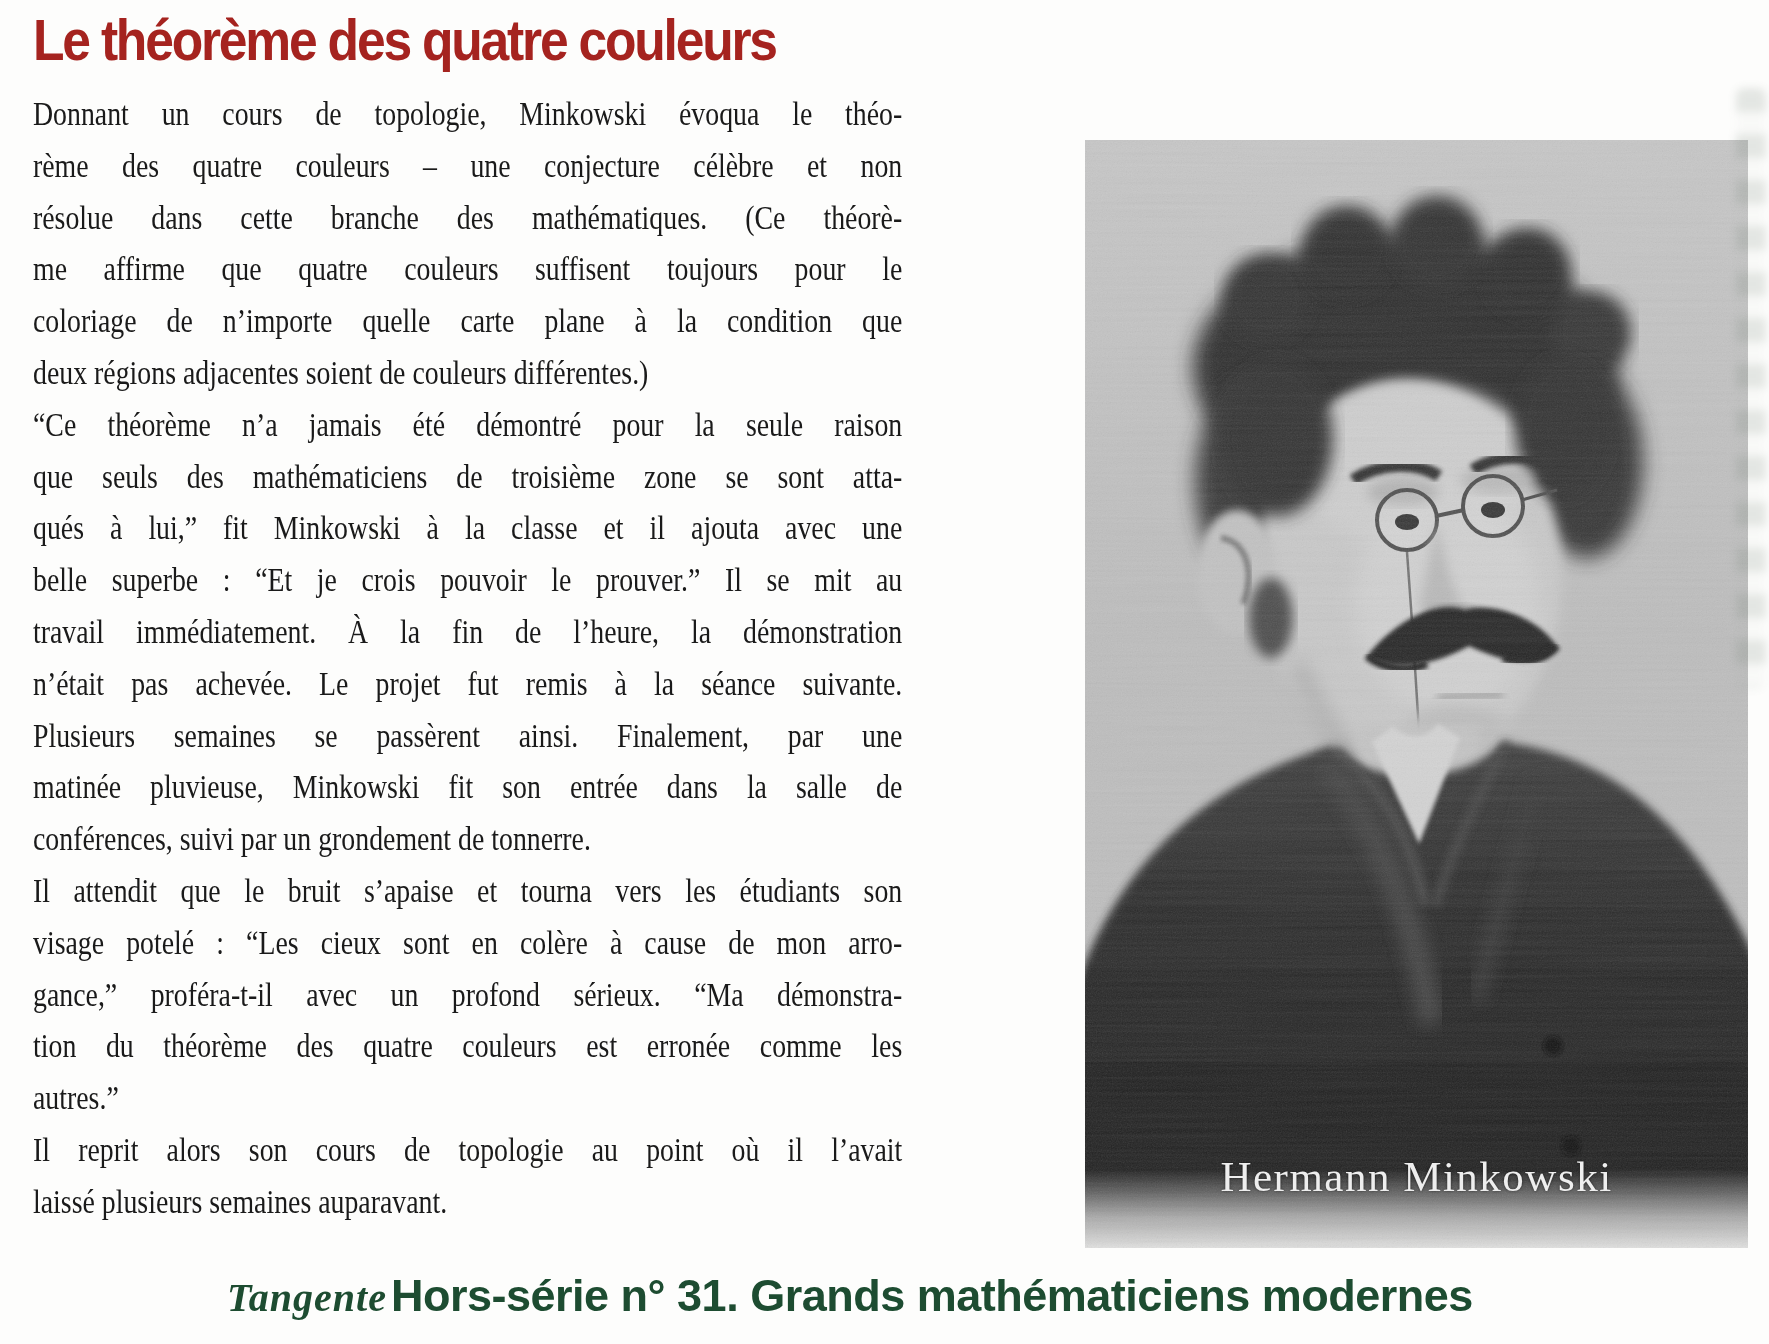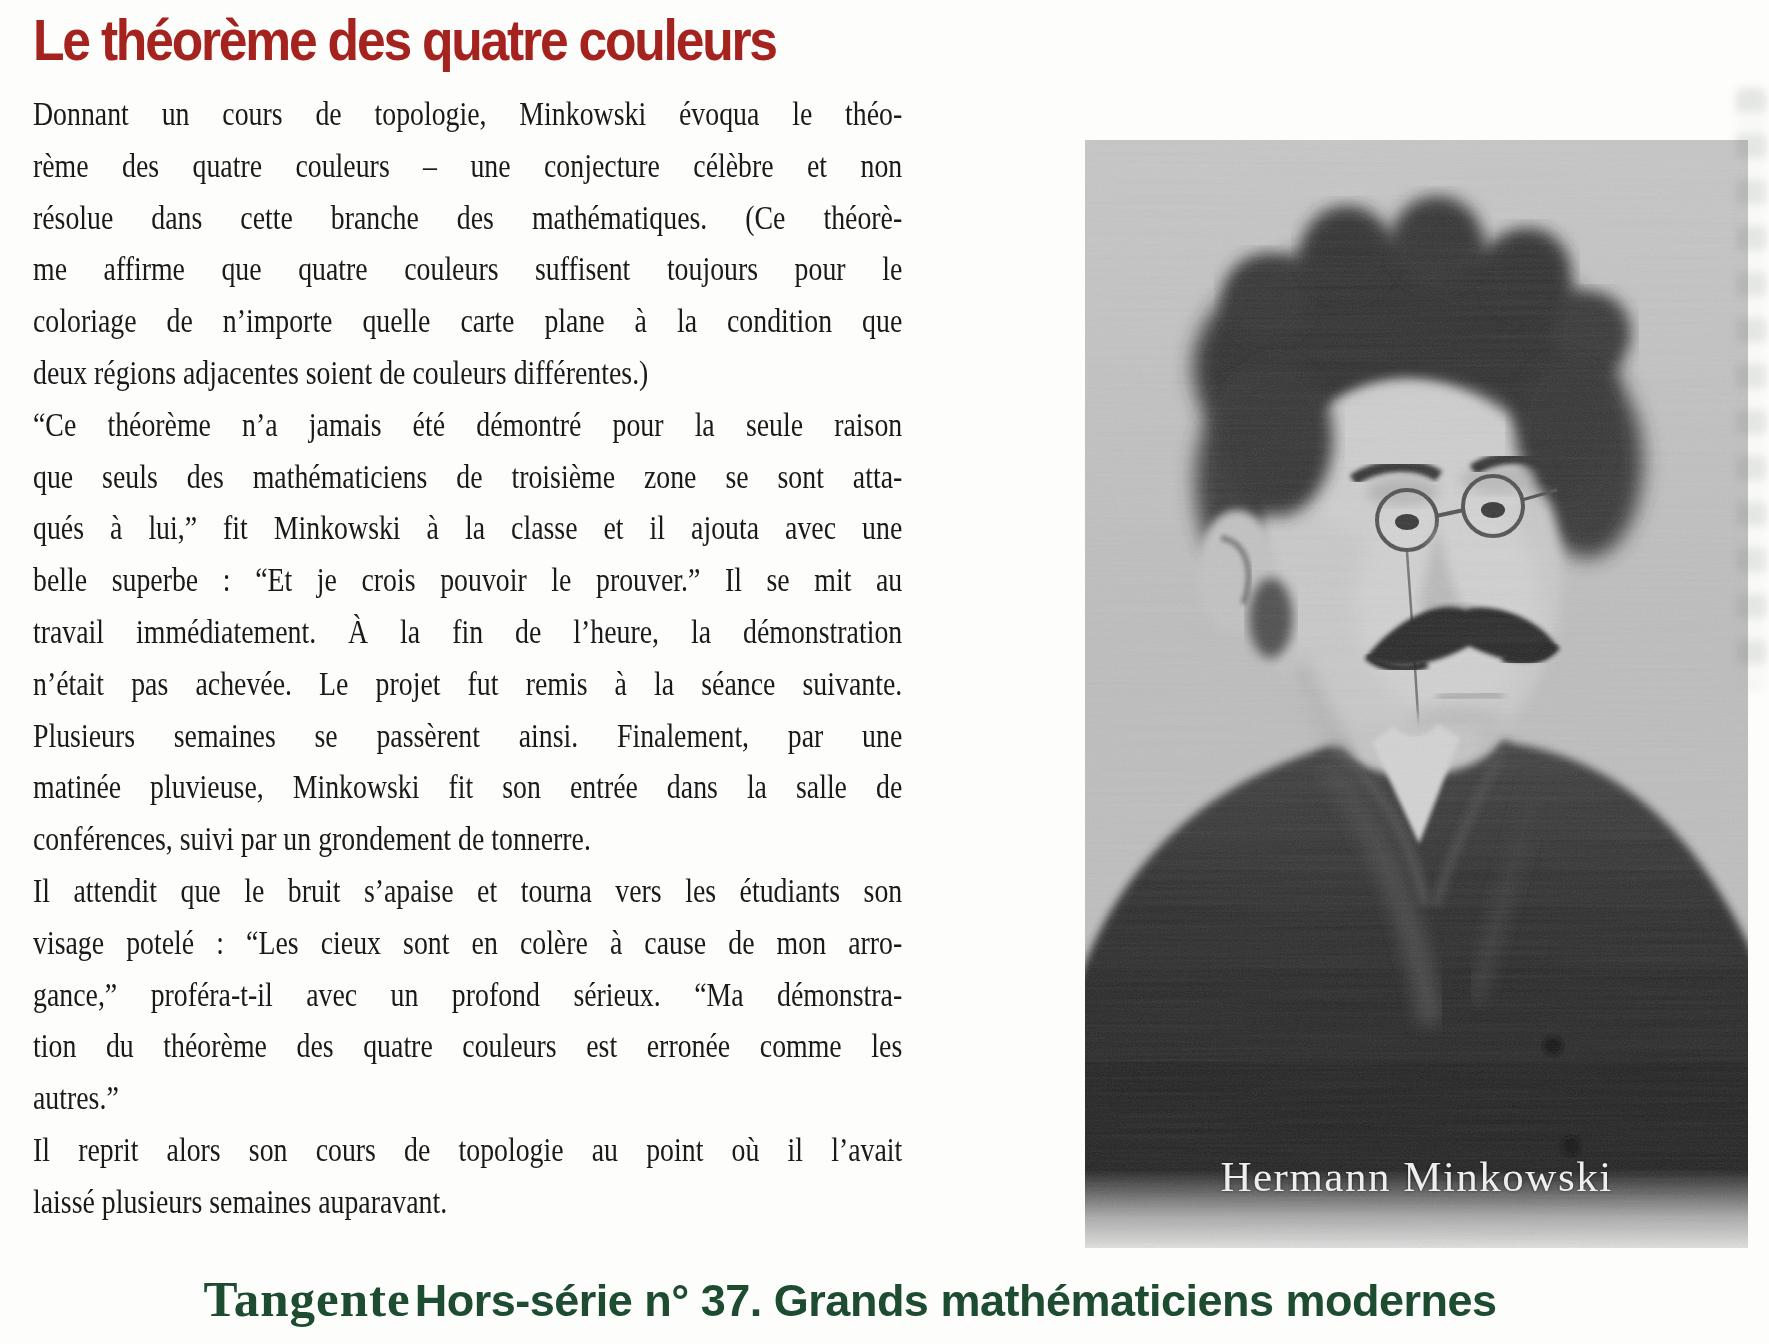--- a/index.html
+++ b/index.html
@@ -67,22 +67,23 @@
   }
   
   .footer{
     position:absolute;left:0;top:1270px;width:1700px;
     text-align:center;
     color:var(--footer_green,#1d4c31);
     white-space:nowrap;
   }
   .footer .mag{
     font-family:"Liberation Serif", serif;
+    font-style:italic;
     font-weight:bold;
-    font-size:51px;
+    font-size:40px;
     letter-spacing:1px;
   }
   .footer .rest{
     font-family:"Liberation Sans", sans-serif;
     font-weight:bold;
     font-size:45px;
     letter-spacing:-0.5px;
   }
 </style>
 </head>
@@ -250,16 +251,16 @@
       <rect width="663" height="1108" filter="url(#streaks)"></rect>
       <rect width="663" height="1108" filter="url(#grain)"></rect>
     </svg>
     <figcaption class="caption">Hermann Minkowski</figcaption>
   </figure>
 
   <div class="ghost"></div>
 
   <div class="footer">
     <span class="mag">Tangente</span>
-    <span class="rest">Hors-série n° 37. Grands mathématiciens modernes</span>
+    <span class="rest">Hors-série n° 31. Grands mathématiciens modernes</span>
   </div>
 
 </div>
 
 </body></html>

